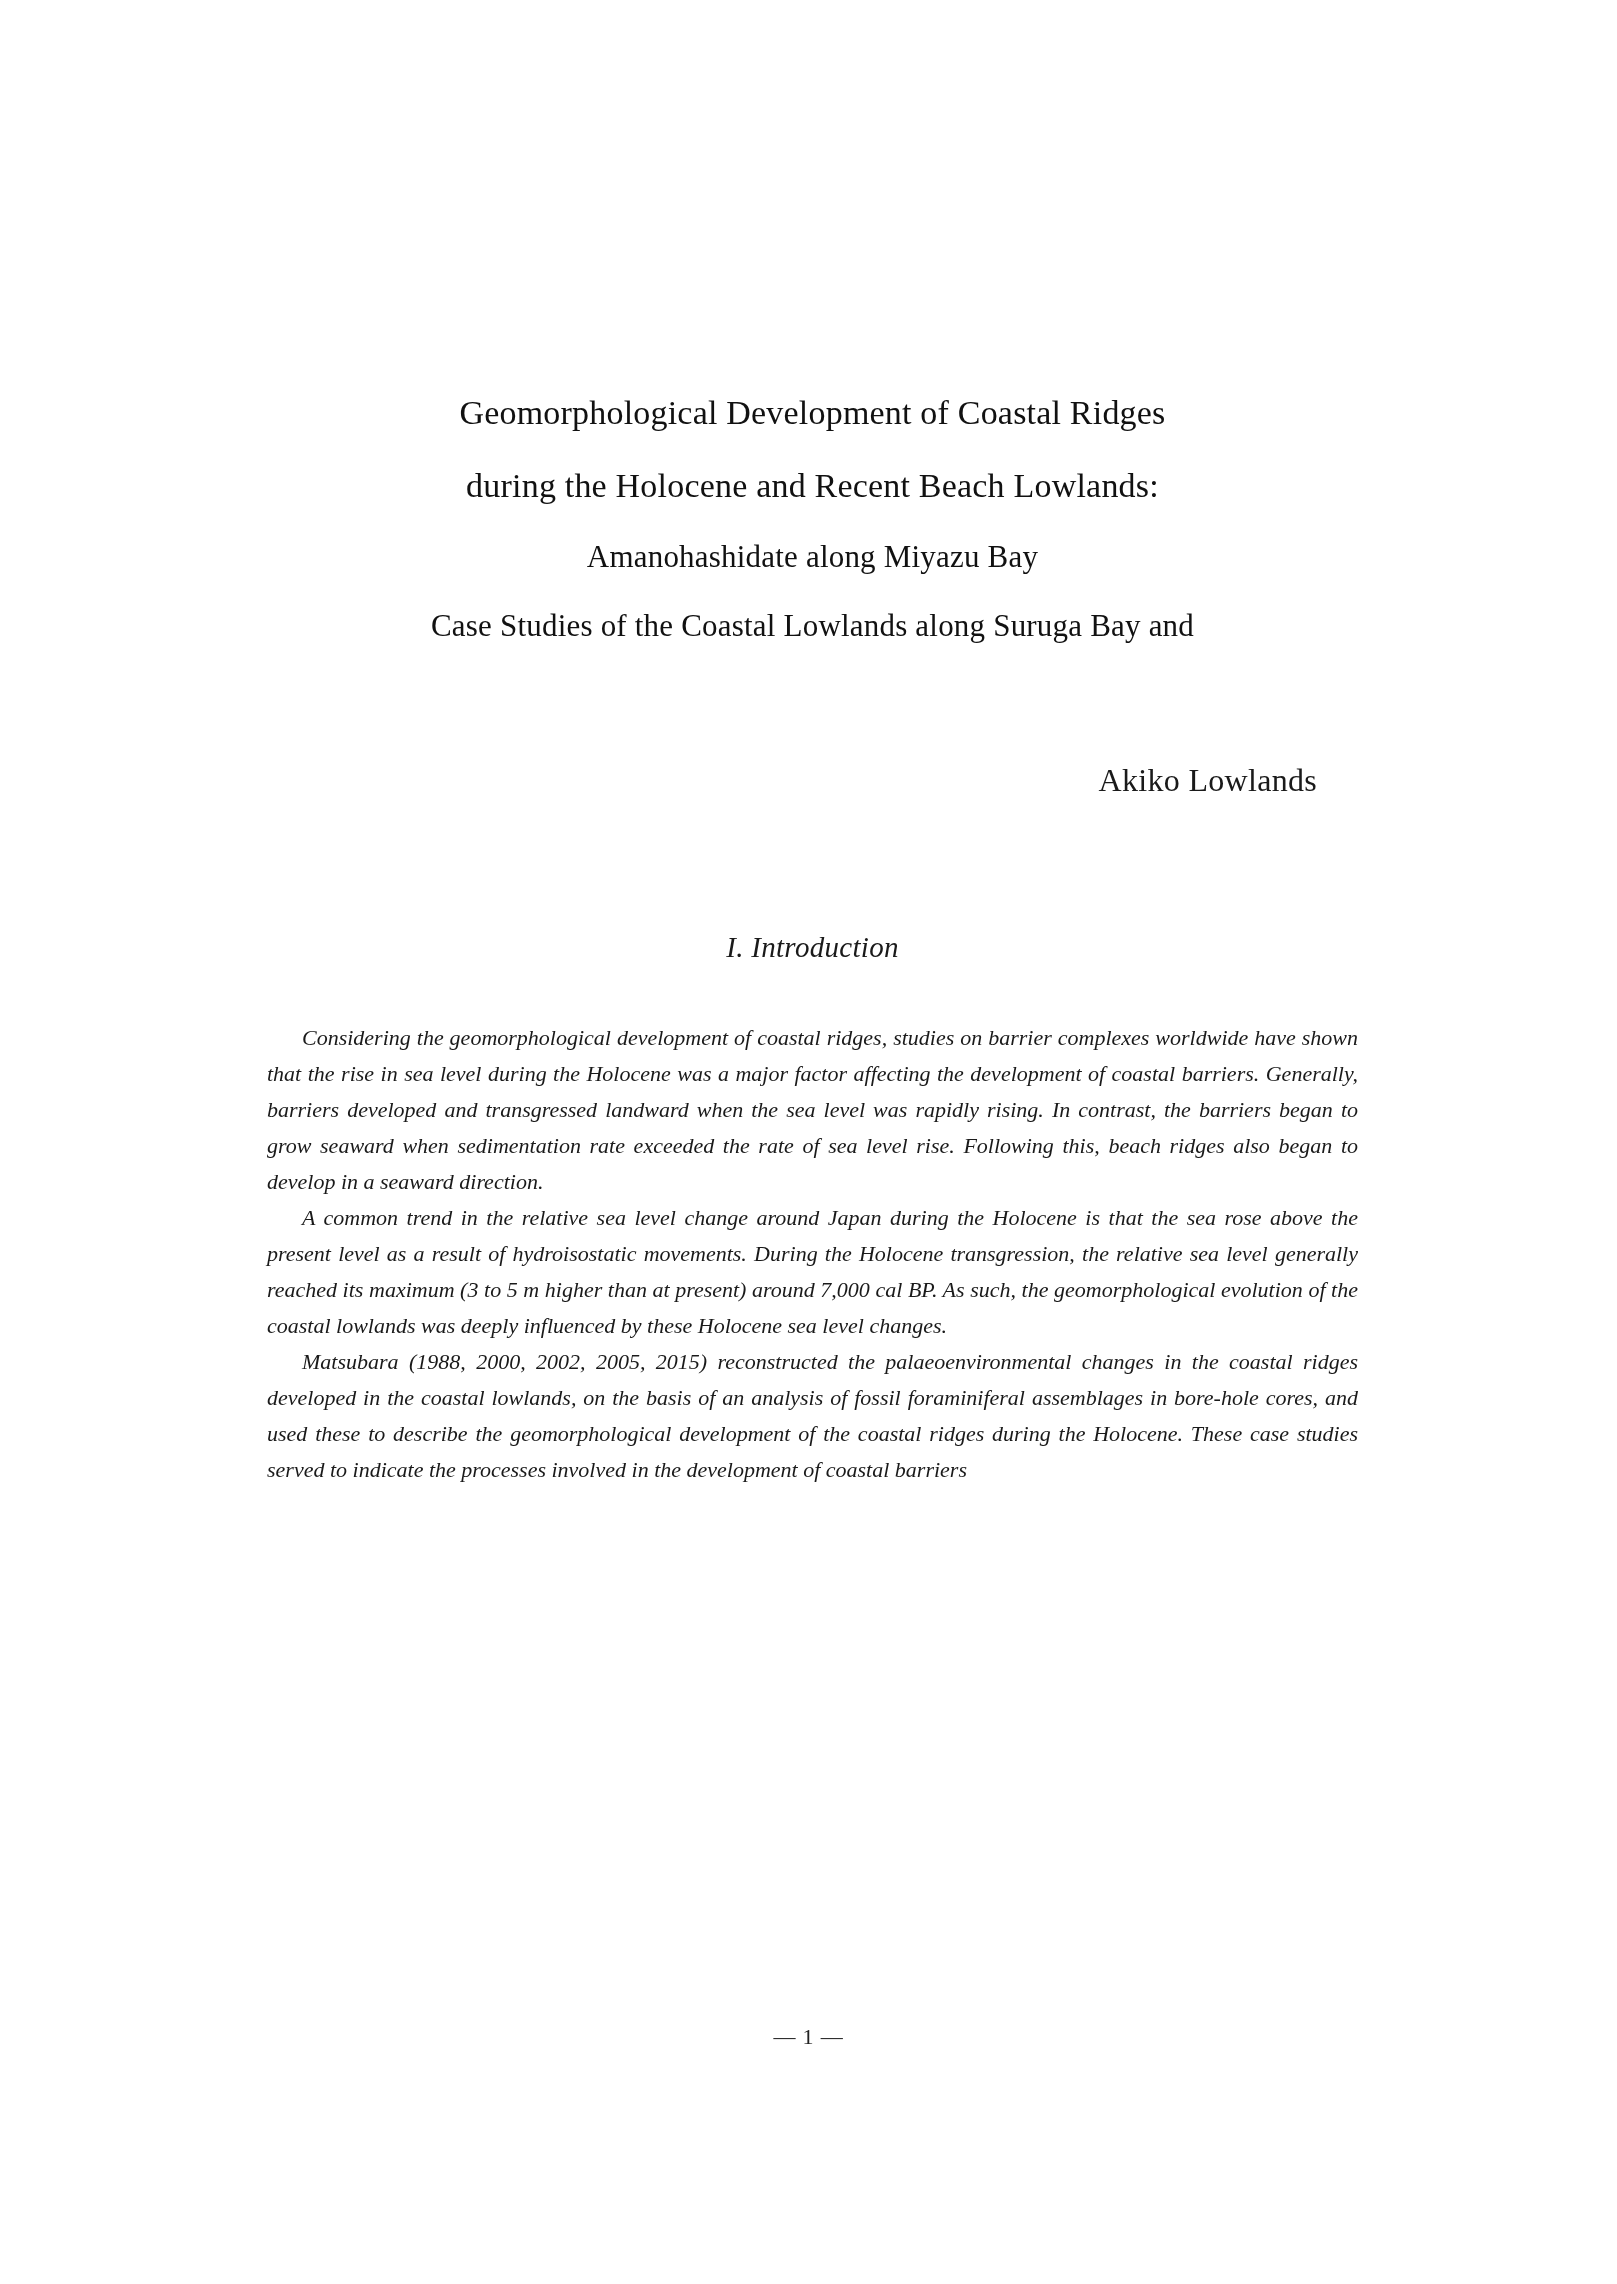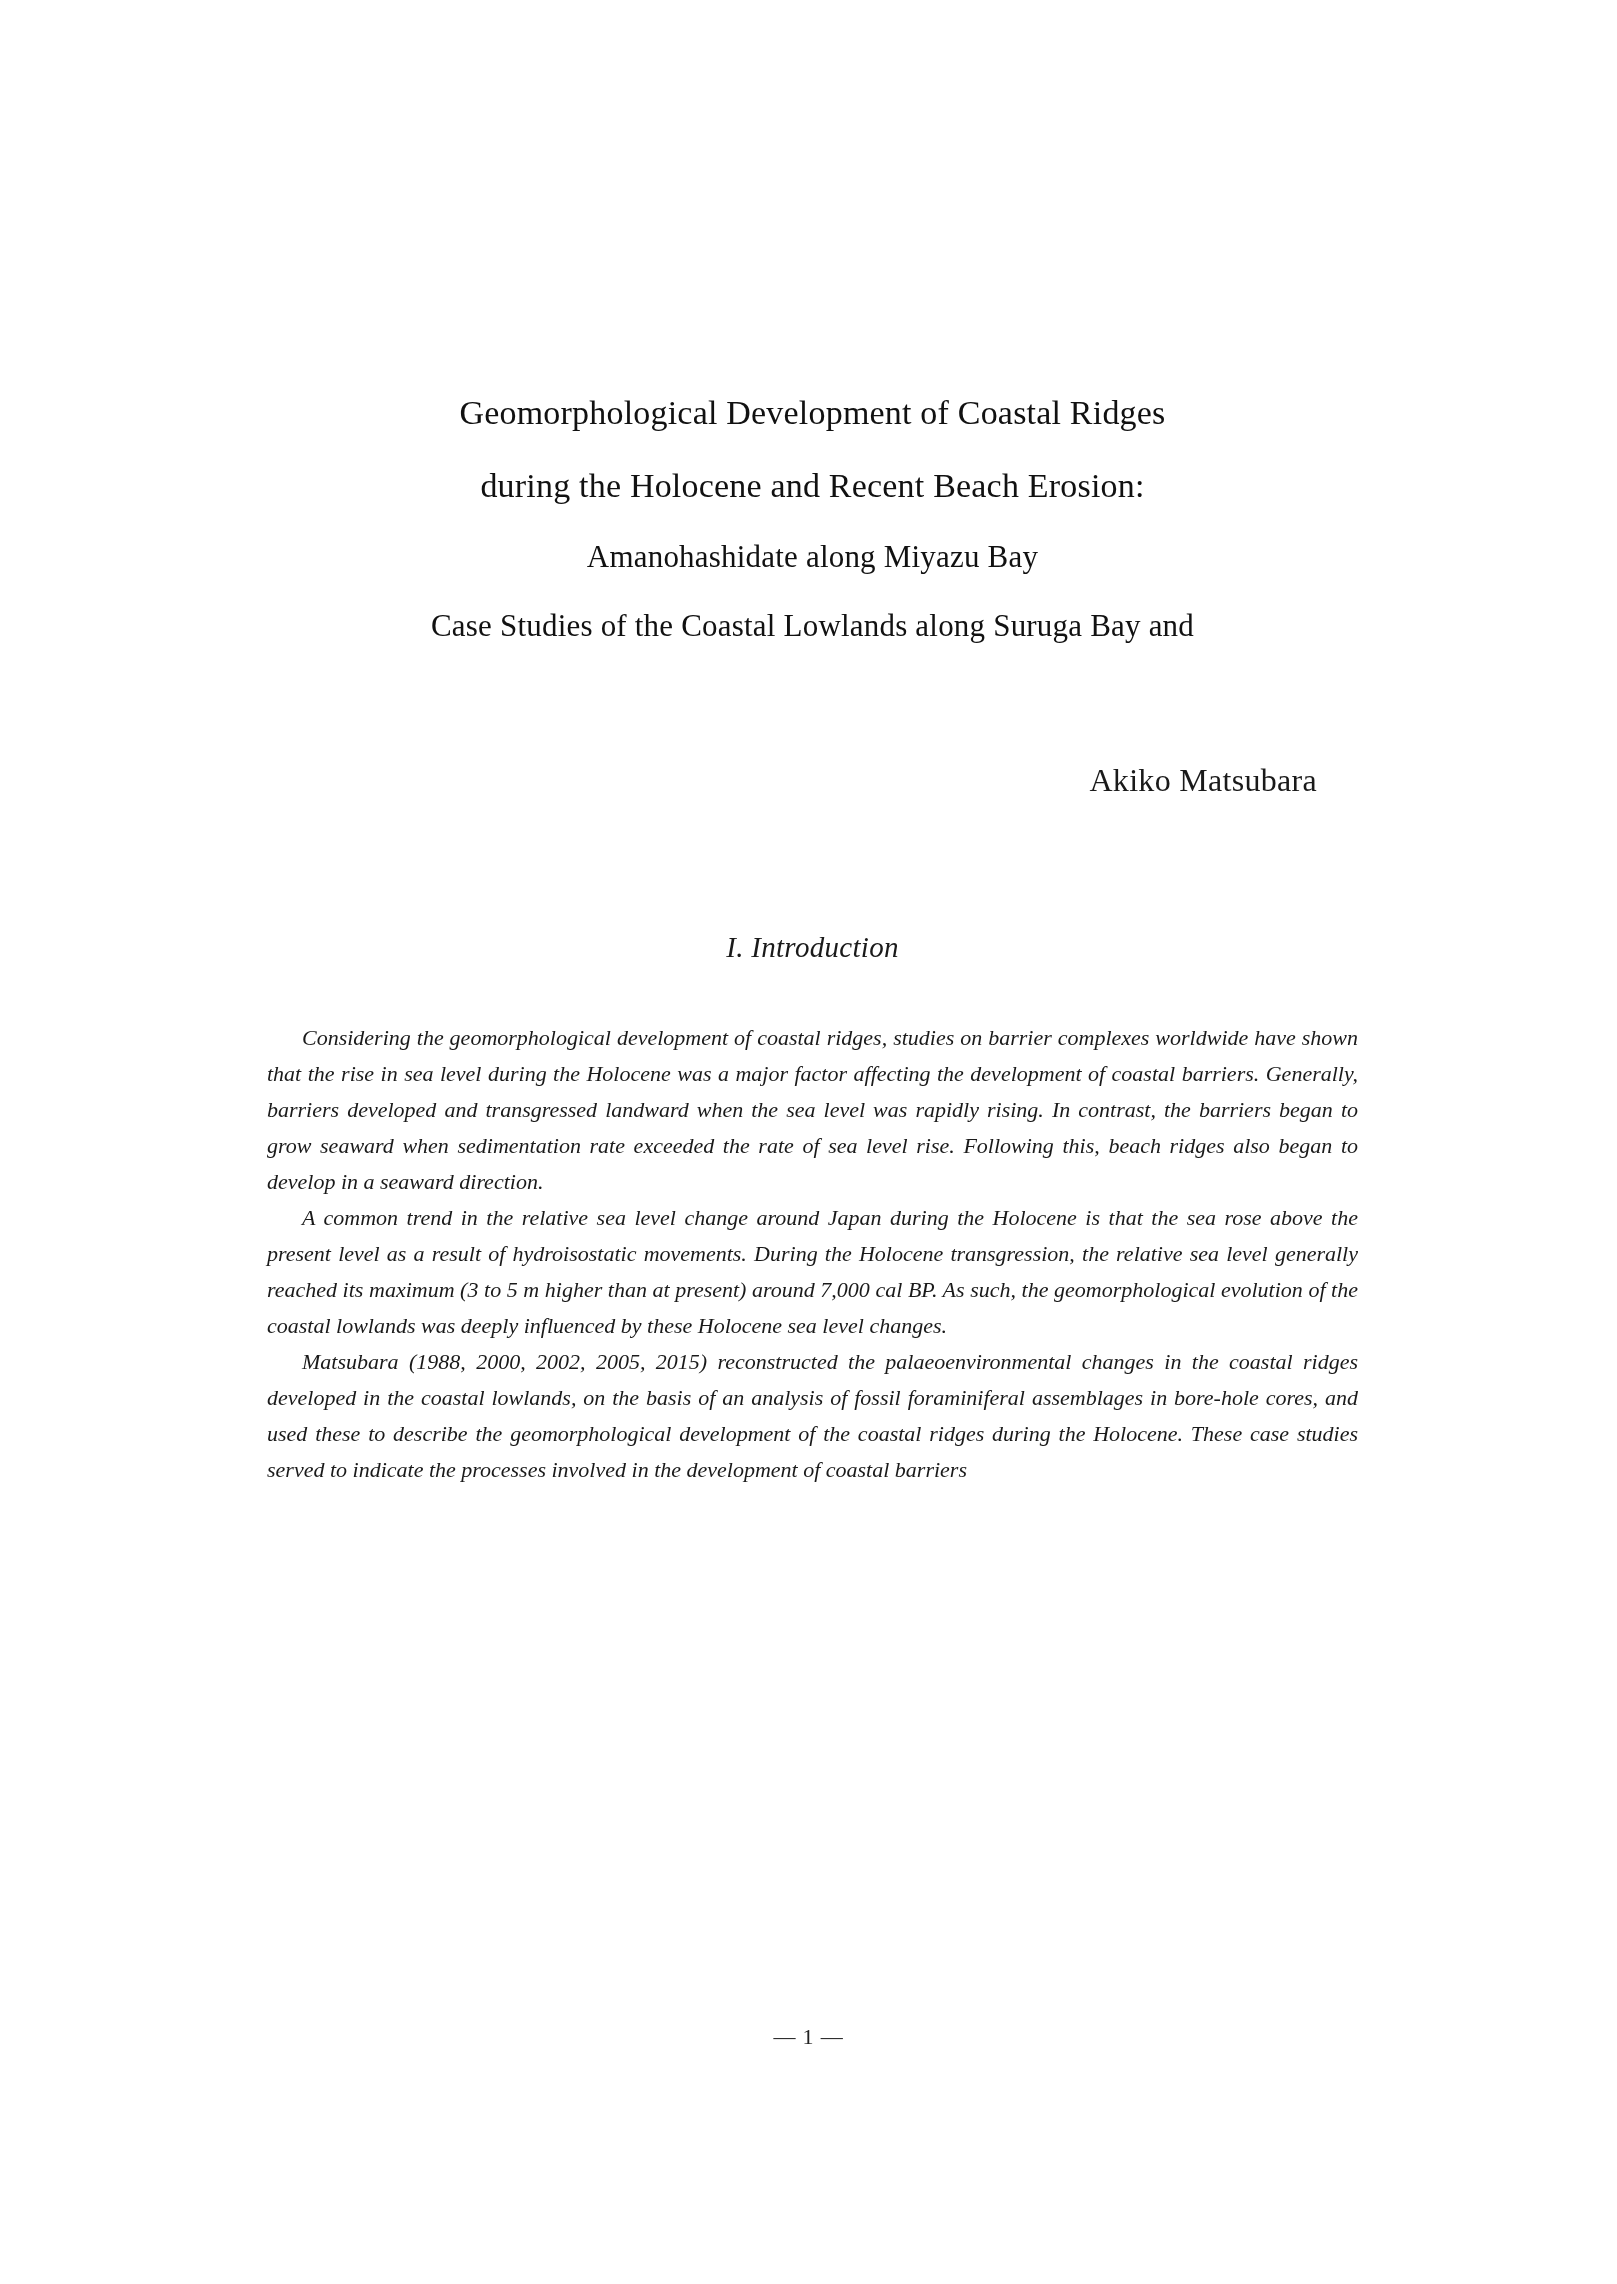--- a/index.html
+++ b/index.html
@@ -96,27 +96,27 @@
   }
 </style>
 </head>
 <body>
 
 <div class="page">
   <div class="content">
 
     <div class="title-block">
       <div class="title-line">Geomorphological Development of Coastal Ridges</div>
-      <div class="title-line">during the Holocene and Recent Beach Erosion:</div>
+      <div class="title-line">during the Holocene and Recent Beach Lowlands:</div>
       <div class="title-line sub">Amanohashidate along Miyazu Bay</div>
       <div class="title-line sub">Case Studies of the Coastal Lowlands along Suruga Bay and</div>
     </div>
 
     <div class="author-block">
-      <span class="author-name">Akiko Matsubara</span>
+      <span class="author-name">Akiko Lowlands</span>
     </div>
 
     <div class="section-heading">I. Introduction</div>
 
     <div class="body-text">
       <p class="para">Considering the geomorphological development of coastal ridges, studies on barrier complexes worldwide have shown that the rise in sea level during the Holocene was a major factor affecting the development of coastal barriers. Generally, barriers developed and transgressed landward when the sea level was rapidly rising. In contrast, the barriers began to grow seaward when sedimentation rate exceeded the rate of sea level rise. Following this, beach ridges also began to develop in a seaward direction.</p>
       <p class="para">A common trend in the relative sea level change around Japan during the Holocene is that the sea rose above the present level as a result of hydroisostatic movements. During the Holocene transgression, the relative sea level generally reached its maximum (3 to 5 m higher than at present) around 7,000 cal BP. As such, the geomorphological evolution of the coastal lowlands was deeply influenced by these Holocene sea level changes.</p>
       <p class="para">Matsubara (1988, 2000, 2002, 2005, 2015) reconstructed the palaeoenvironmental changes in the coastal ridges developed in the coastal lowlands, on the basis of an analysis of fossil foraminiferal assemblages in bore-hole cores, and used these to describe the geomorphological development of the coastal ridges during the Holocene. These case studies served to indicate the processes involved in the development of coastal barriers</p>
     </div>
 

